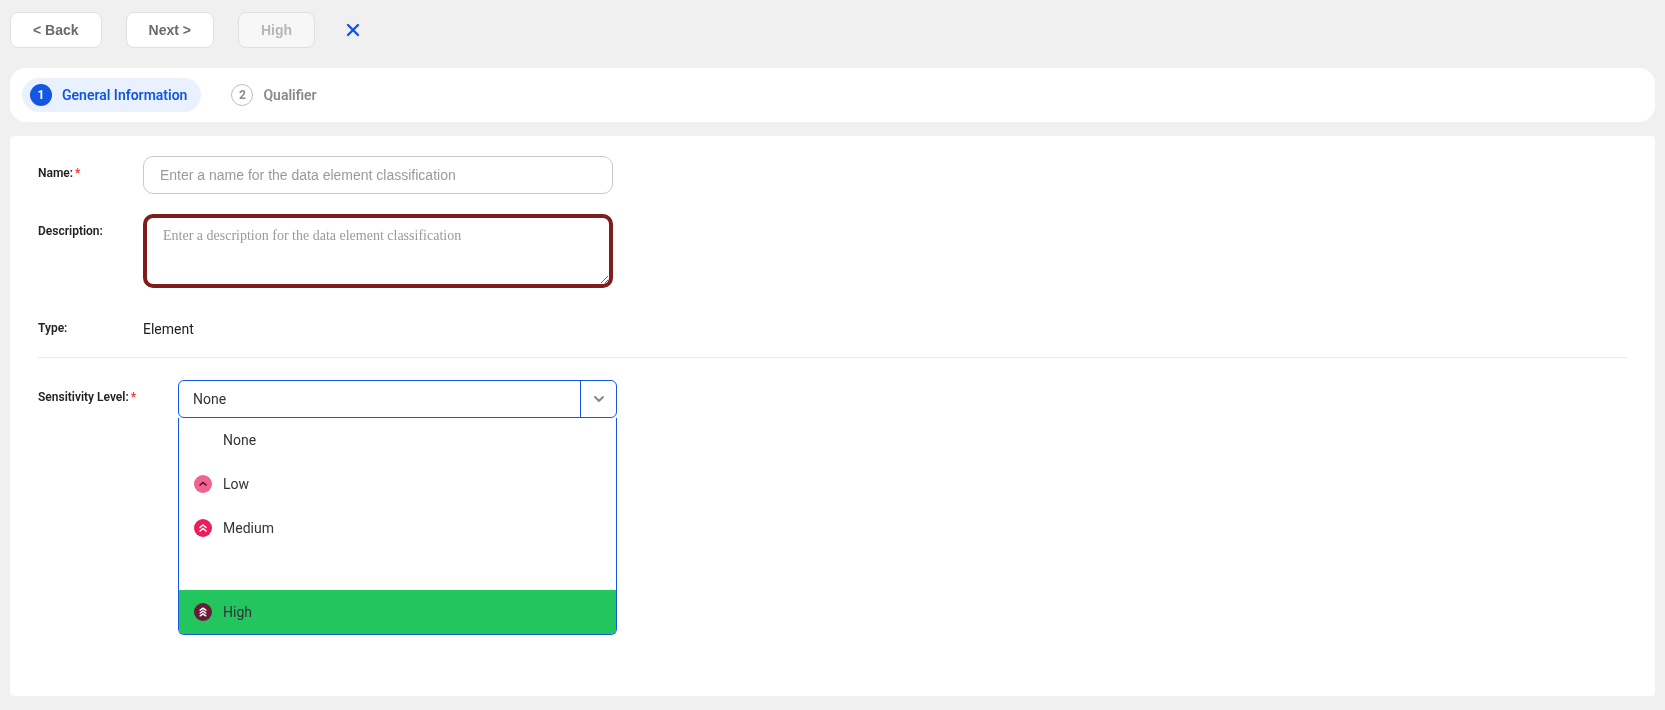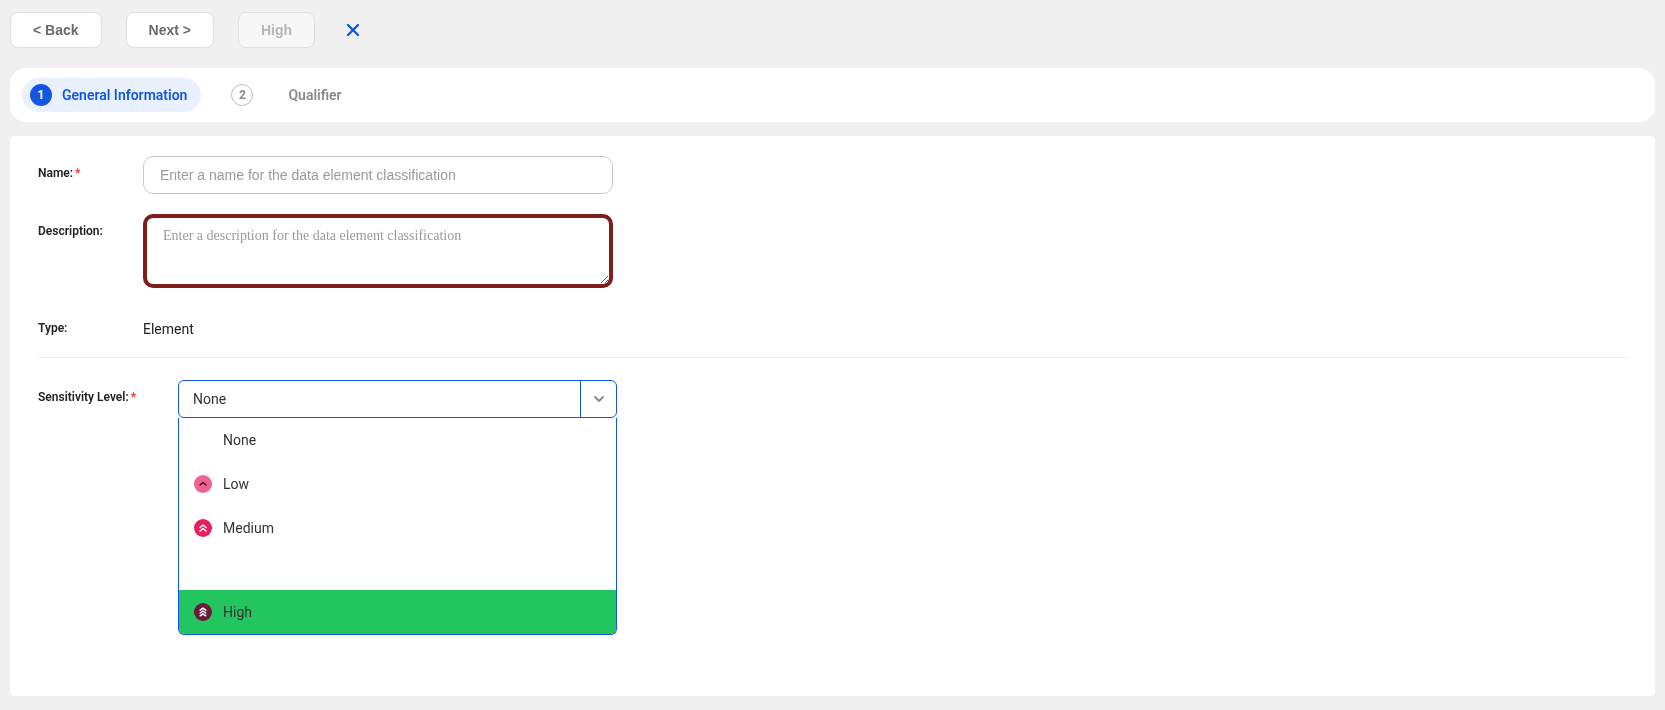--- a/index.html
+++ b/index.html
@@ -96,21 +96,21 @@
   .step-pill.inactive .step-number {
     background: #fff;
     border: 1.5px solid #bdbdbd;
     color: #8a8a8a;
   }
   .step-label {
     font-size: 14px;
     font-weight: 600;
   }
   .step-pill.active .step-label { color: #1356e3; }
-  .step-pill.inactive .step-label { color: #8a8a8a; margin-left: 25px; }
+  .step-pill.inactive .step-label { color: #8a8a8a; }
 
   
   .main-panel {
     margin: 14px 10px 0 10px;
     background: #fff;
     border-radius: 4px;
     padding: 20px 28px 40px 28px;
     min-height: 560px;
   }
   .form-row {

